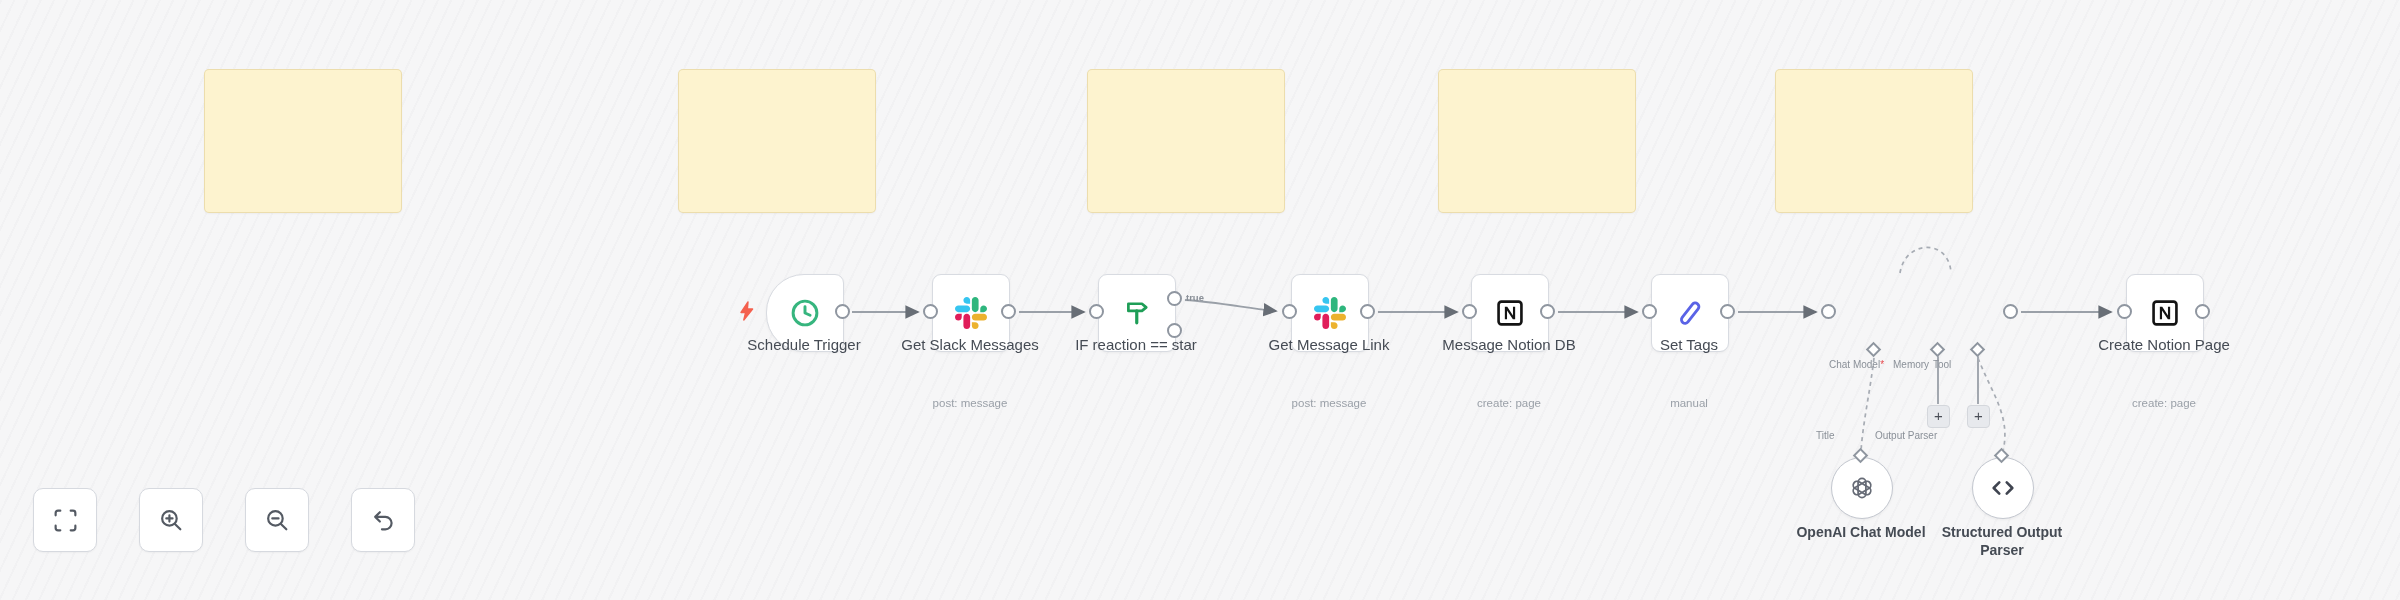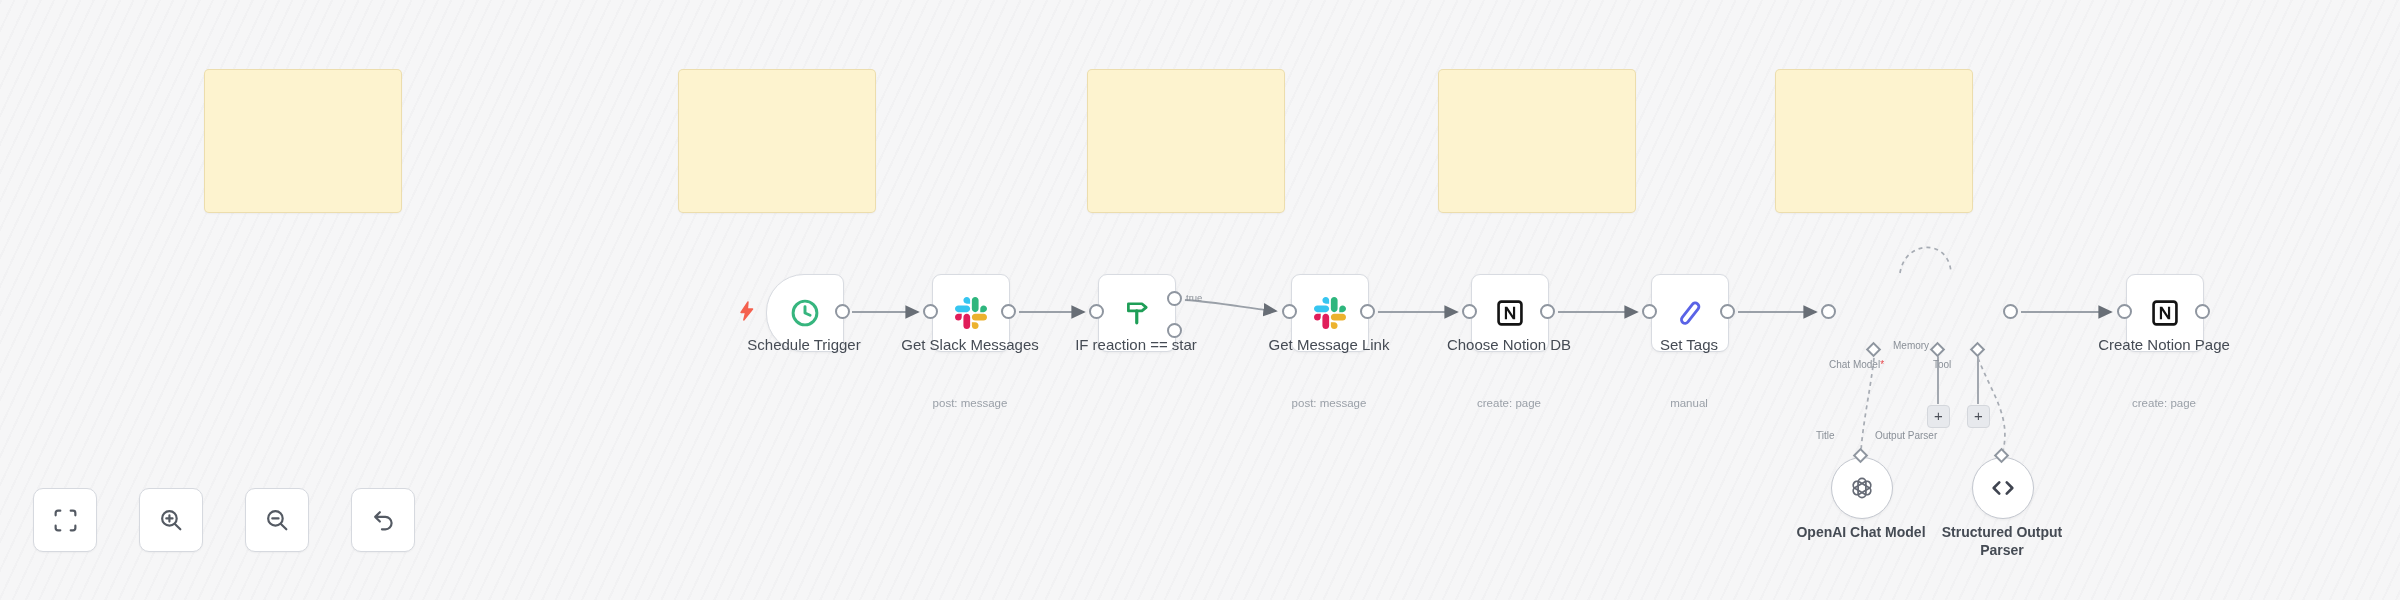--- a/index.html
+++ b/index.html
@@ -30,21 +30,21 @@
     font-size:11.5px; color:#9aa0a8;margin-top:20px; }
   .port{
     position:absolute; width:15px; height:15px; border-radius:50%;
     background:#fff; border:2px solid #8f96a0; box-sizing:border-box; z-index:6;
   }
   .diamond{
     position:absolute; width:11px; height:11px; background:#fff;
     border:2px solid #8f96a0; box-sizing:border-box; transform:rotate(45deg); z-index:6;
   }
   .tiny-label{ position:absolute; font-size:10px; color:#8a9098; text-align:left; width:90px; z-index:5;}
-  .true-label{ position:absolute; left:1186px; top:292px; font-size:9.5px; color:#8a9098; z-index:5;}
+  .true-label{ position:absolute; left:1186px; top:292px; font-size:9.5px; color:#8a9098; z-index:5;font-weight:bold;}
   .plus-btn{
     position:absolute; width:21px; height:21px; border-radius:4px;
     background:#e7e9ed; border:1px solid #d4d7dc; color:#4b4f58;
     font-size:15px; line-height:19px; text-align:center; z-index:6; cursor:pointer;
   }
   .circle-node{
     position:absolute; width:60px; height:60px; border-radius:50%;
     background:#fff; border:1.5px solid #c3c7cf; box-shadow:0 1px 3px rgba(0,0,0,0.05);
     display:flex; align-items:center; justify-content:center; z-index:5;
   }
@@ -136,21 +136,21 @@
   </div>
   <div class="node-label" style="left:1219px">Get Message Link</div>
   <div class="node-sub" style="left:1219px">post: message</div>
 
   <div class="node-box" style="left:1471px">
     <svg class="icon" width="32" height="32" viewBox="0 0 28 28">
       <rect x="4" y="4" width="20" height="20" rx="2.5" fill="#ffffff" stroke="#141414" stroke-width="2.3"></rect>
       <path d="M9.5,19.5 V8.5 h2.1 l5,7.6 V8.5 h1.9 v11 h-2 l-5.1,-7.7 v7.7 z" fill="#141414"></path>
     </svg>
   </div>
-  <div class="node-label" style="left:1399px">Choose Notion DB</div>
+  <div class="node-label" style="left:1399px">Message Notion DB</div>
   <div class="node-sub" style="left:1399px">create: page</div>
 
   <div class="node-box" style="left:1651px">
     <svg class="icon" width="34" height="34" viewBox="0 0 30 30">
       <rect x="12" y="4.5" width="6.4" height="21" rx="3.2" fill="none" stroke="#5a63e6" stroke-width="2.5" transform="rotate(38 15 15)"></rect>
     </svg>
   </div>
   <div class="node-label" style="left:1579px">Set Tags</div>
   <div class="node-sub" style="left:1579px">manual</div>
 
@@ -179,21 +179,21 @@
   <div class="port" style="left:1282px;top:304px"></div>
   <div class="port" style="left:1462px;top:304px"></div>
   <div class="port" style="left:1642px;top:304px"></div>
   <div class="port" style="left:1821px;top:304px"></div>
   <div class="port" style="left:2117px;top:304px"></div>
 
   <div class="diamond" style="left:1868px;top:344px"></div>
   <div class="diamond" style="left:1932px;top:344px"></div>
   <div class="diamond" style="left:1972px;top:344px"></div>
   <div class="tiny-label" style="left:1829px;top:359px"><span>Chat Model</span><span style="color:#e5484d">*</span></div>
-  <div class="tiny-label" style="left:1893px;top:340px"><span>Memory</span></div>
+  <div class="tiny-label" style="left:1893px;top:359px"><span>Memory</span></div>
   <div class="tiny-label" style="left:1933px;top:359px"><span>Tool</span></div>
 
   <div class="plus-btn" style="left:1927px;top:405px">+</div>
   <div class="plus-btn" style="left:1967px;top:405px">+</div>
 
   <div class="tiny-label" style="left:1816px;top:430px"><span>Title</span></div>
   <div class="tiny-label" style="left:1875px;top:430px"><span>Output Parser</span></div>
   <div class="diamond" style="left:1855px;top:450px"></div>
   <div class="diamond" style="left:1996px;top:450px"></div>
 

